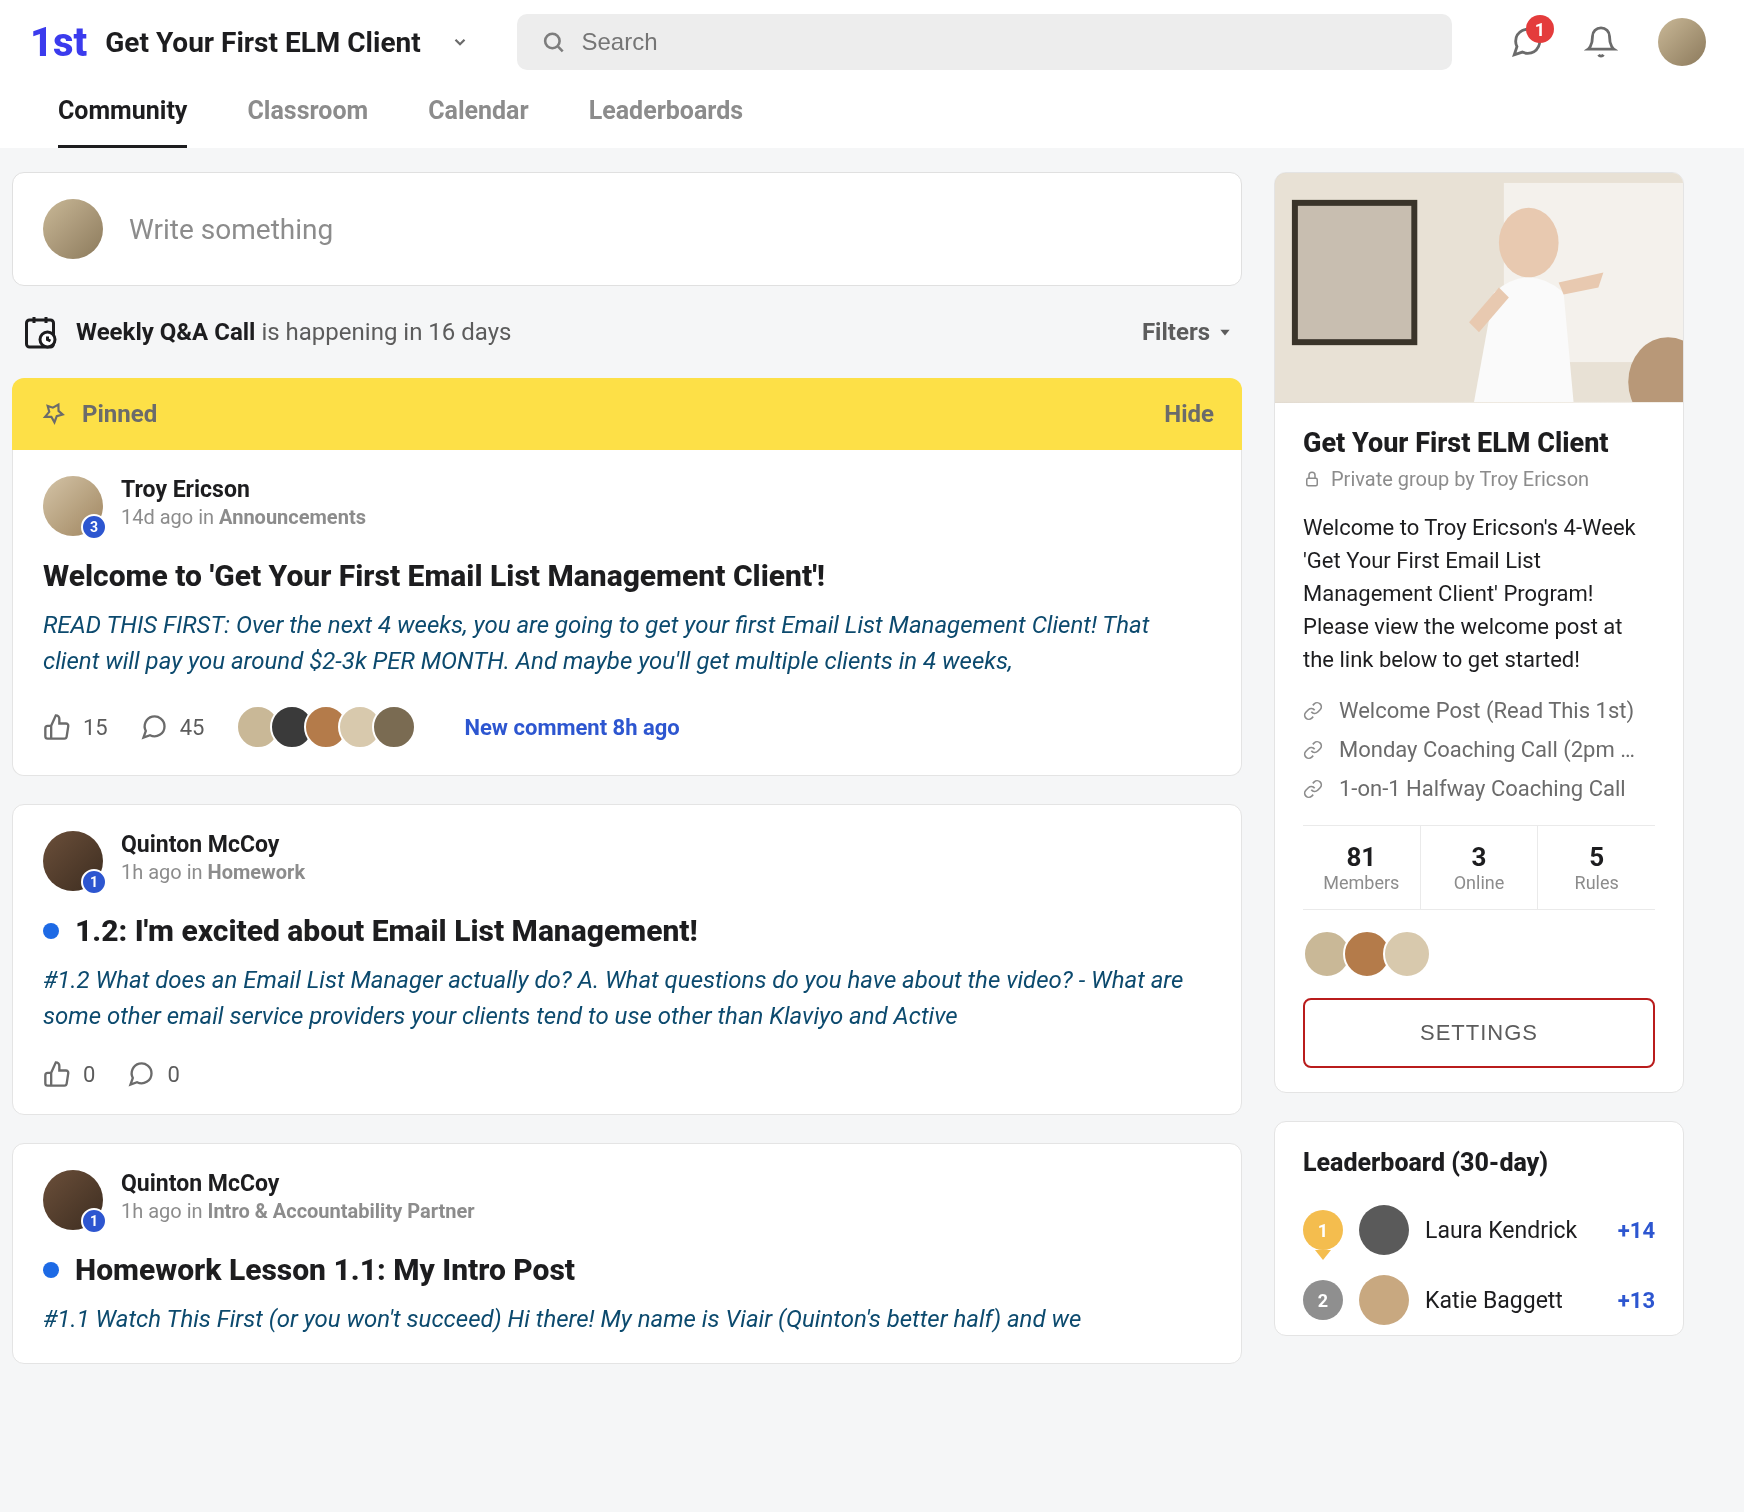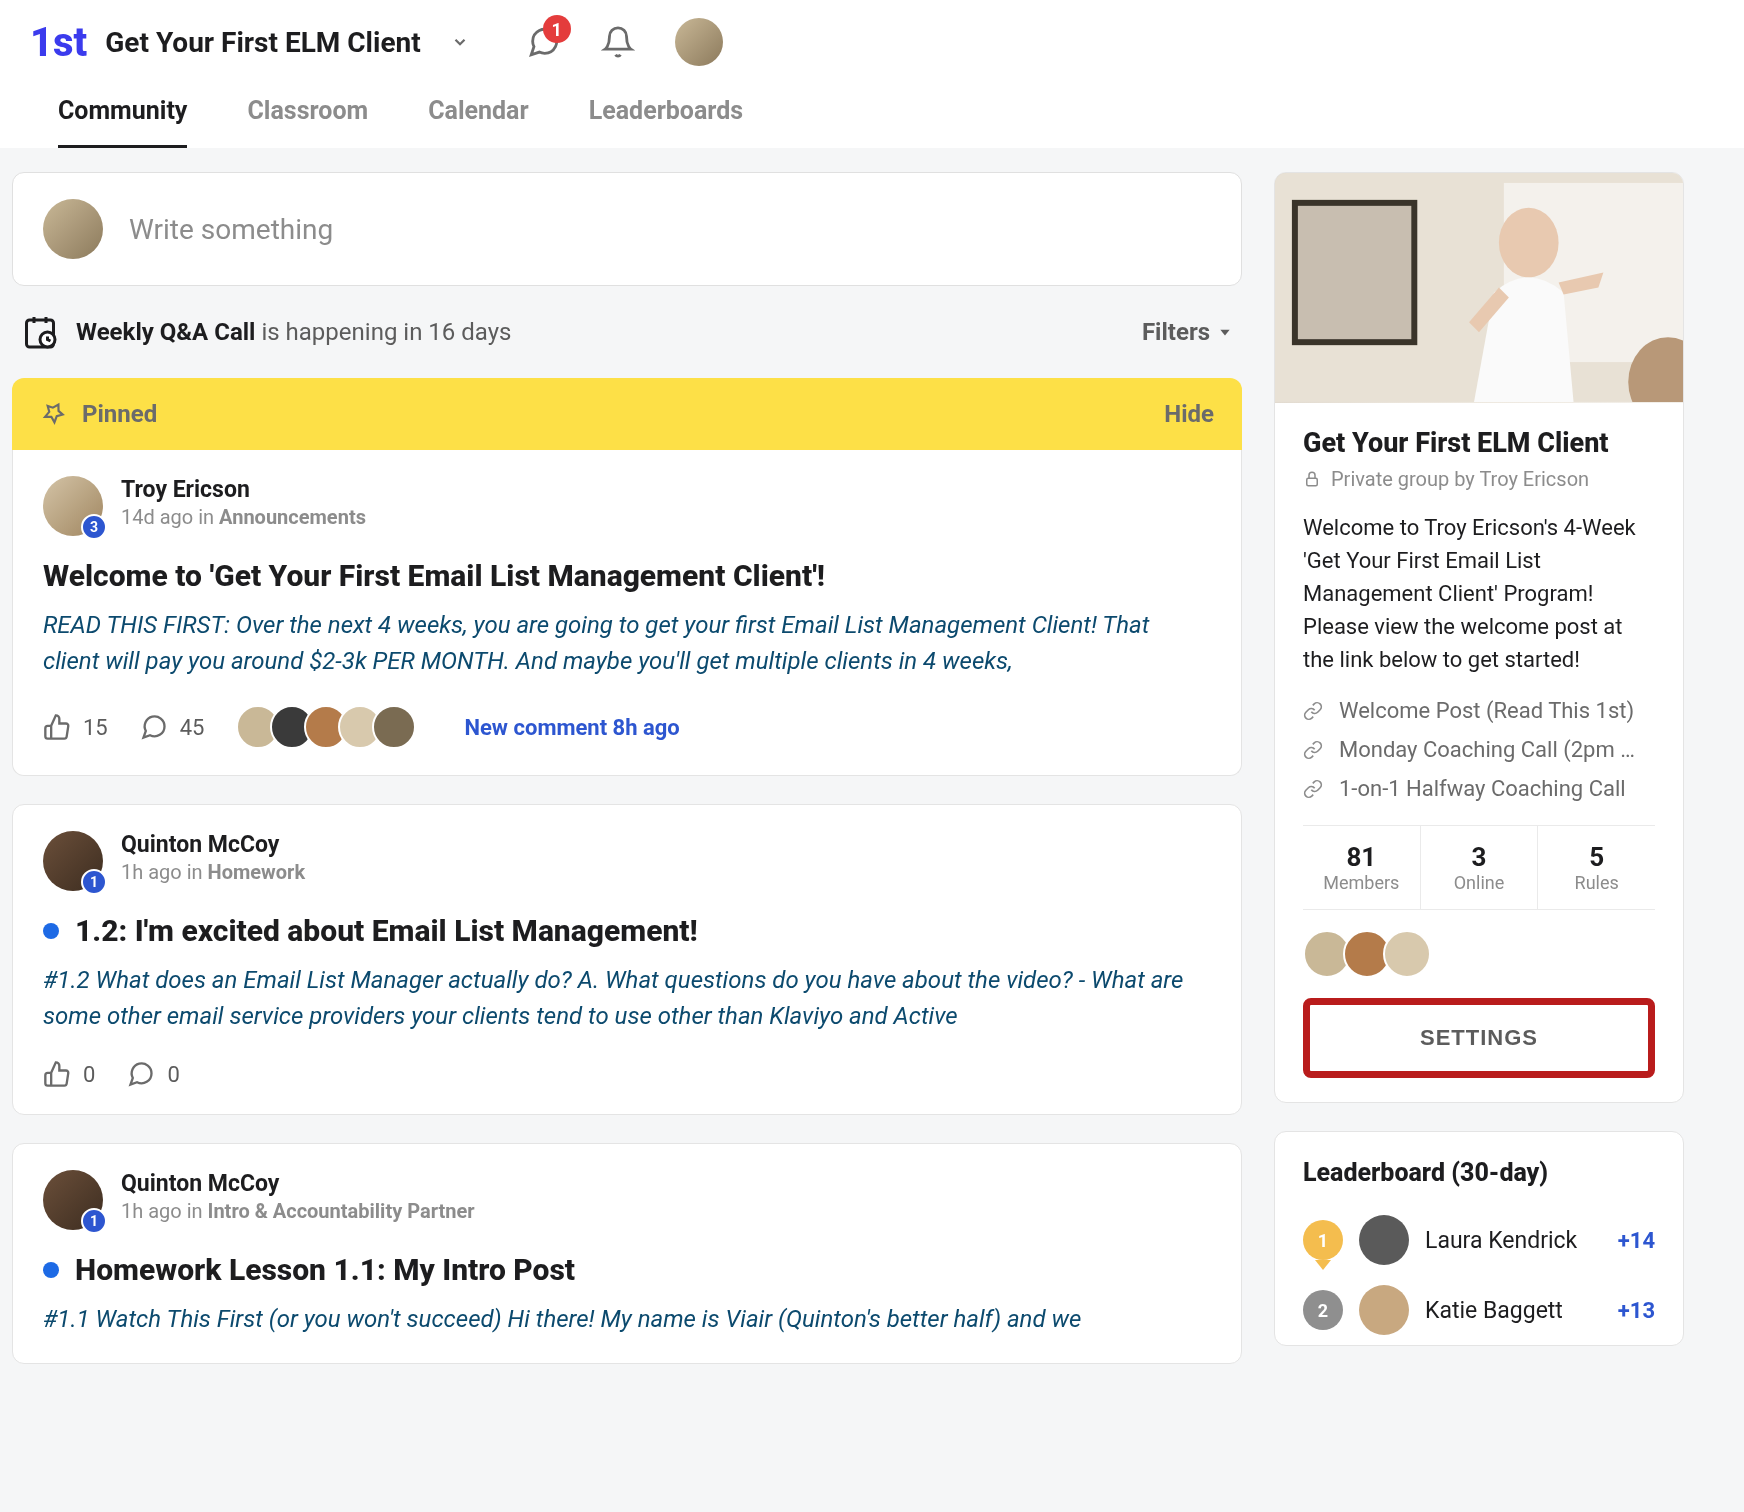--- a/index.html
+++ b/index.html
@@ -77,21 +77,21 @@
     .link-list { list-style: none; display: flex; flex-direction: column; gap: 14px; margin-bottom: 24px; }
     .link-item { display: flex; align-items: center; gap: 16px; font-size: 22px; color: #6b6b6b; }
     .link-item a { color: #6b6b6b; text-decoration: none; white-space: nowrap; overflow: hidden; text-overflow: ellipsis; }
     .stats-row { display: flex; border-top: 1px solid #eaeaea; border-bottom: 1px solid #eaeaea; }
     .stat-cell { flex: 1; text-align: center; padding: 16px 0; }
     .stat-cell:not(:last-child) { border-right: 1px solid #eaeaea; }
     .stat-num { font-size: 26px; font-weight: 700; }
     .stat-label { font-size: 18px; color: #8c8c8c; }
     .members-avatars { display: flex; padding: 20px 0; }
     .members-avatars .mini { width: 48px; height: 48px; border-radius: 50%; border: 2px solid #fff; margin-left: -8px; }
-    .settings-btn { width: 100%; border: 7px solid #b91c1c; background: #fff; border-radius: 8px; padding: 20px; font-size: 22px; font-weight: 700; color: #5c5c5c; letter-spacing: 1px; cursor: pointer; }
+    .settings-btn { width: 100%; border: 2px solid #b91c1c; background: #fff; border-radius: 8px; padding: 20px; font-size: 22px; font-weight: 400; color: #5c5c5c; letter-spacing: 1px; cursor: pointer; }
     
     
     .lb-title { font-size: 25px; font-weight: 800; padding: 26px 28px 18px; }
     .lb-row { display: flex; align-items: center; gap: 16px; padding: 10px 28px; }
     .medal { width: 40px; height: 40px; border-radius: 50%; display: flex; align-items: center; justify-content: center; font-size: 18px; font-weight: 700; color: #fff; }
     .medal.gold { background: #f4bd4e; position: relative; }
     .medal.gold::after { content:""; position:absolute; bottom:-10px; left:50%; transform:translateX(-50%); width:0; height:0; border-left:8px solid transparent; border-right:8px solid transparent; border-top:10px solid #f4bd4e; }
     .medal.silver { background: #8f8f8f; }
     .lb-avatar { width: 50px; height: 50px; border-radius: 50%; }
     .lb-name { flex: 1; font-size: 23px; }
@@ -103,20 +103,29 @@
 <body>
 
 <div class="header">
   <div class="header-top">
     <div class="logo">1st</div>
     <div class="group-dropdown">
       <span class="group-name">Get Your First ELM Client</span>
       <svg class="chevron-down" viewBox="0 0 24 24" fill="none" stroke="#6b6b6b" stroke-width="3">
           <polyline points="6 9 12 15 18 9"></polyline>
         </svg>
+    </div>
+    <div class="search-wrap">
+      <div class="search-box">
+        <svg width="26" height="26" viewBox="0 0 24 24" fill="none" stroke="#7d7d7d" stroke-width="2.5">
+            <circle cx="11" cy="11" r="7"></circle>
+            <line x1="21" y1="21" x2="16.5" y2="16.5"></line>
+          </svg>
+        <input type="text" placeholder="Search" style="">
+      </div>
     </div>
     <div class="header-icons">
       <div class="icon-btn">
         <svg width="34" height="34" viewBox="0 0 24 24" fill="none" stroke="#6b6b6b" stroke-width="2">
             <path d="M21 11.5a8.38 8.38 0 0 1-.9 3.8 8.5 8.5 0 0 1-7.6 4.7 8.38 8.38 0 0 1-3.8-.9L3 21l1.9-5.7a8.38 8.38 0 0 1-.9-3.8 8.5 8.5 0 0 1 4.7-7.6 8.38 8.38 0 0 1 3.8-.9h.5a8.48 8.48 0 0 1 8 8v.5z"></path>
           </svg>
         <div class="badge">1</div>
       </div>
       <div class="icon-btn">
         <svg width="34" height="34" viewBox="0 0 24 24" fill="none" stroke="#6b6b6b" stroke-width="2">

